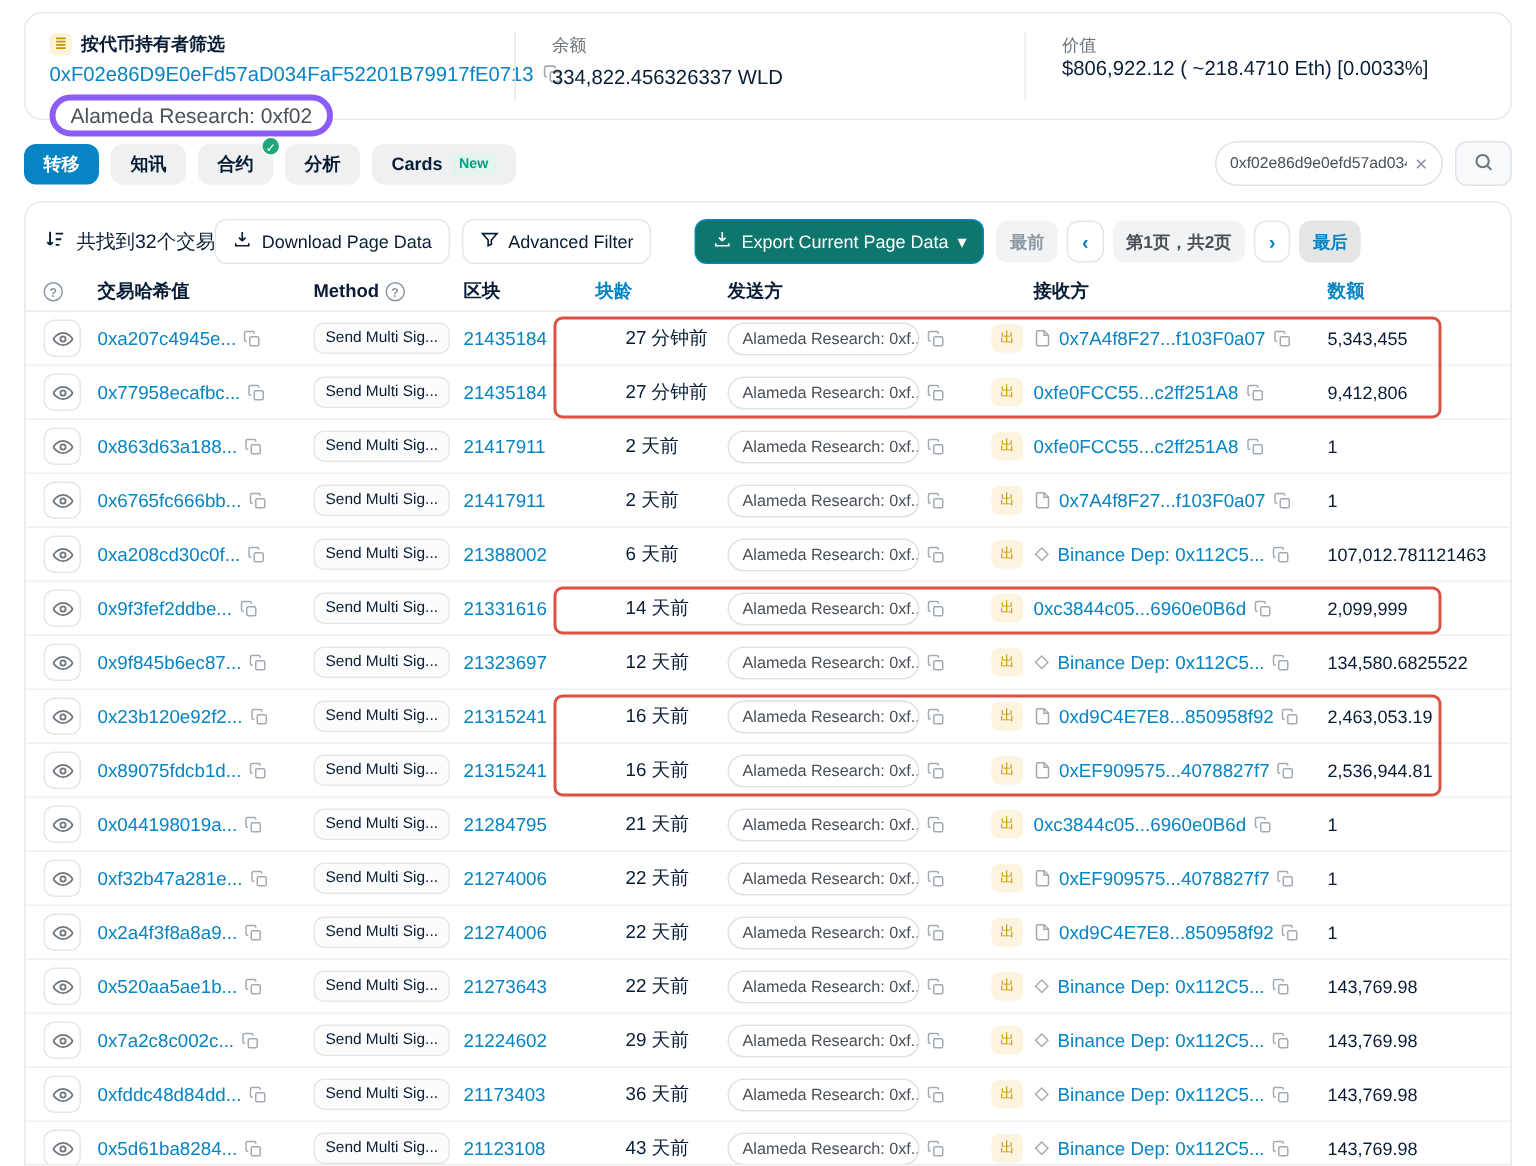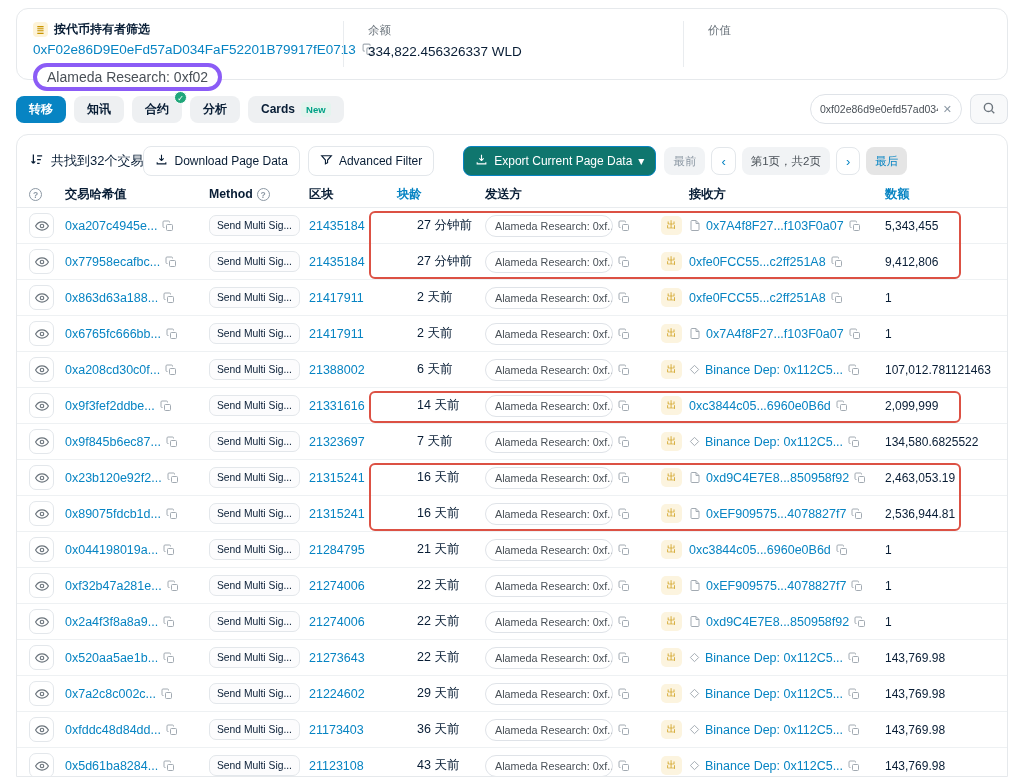--- a/index.html
+++ b/index.html
@@ -44,21 +44,21 @@
   
   .main-card { margin:10px 16px 0; border:1px solid #e6e9ec; border-radius:12px 12px 0 0; background:#fff;
                height:643px; overflow:hidden; }
   .toolbar { height:40px; display:flex; align-items:center; padding:0 12px; margin-top:6px;}
   .tb-left { display:flex; align-items:center; gap:7px; font-size:13px; color:#081d35; }
   .tb-right { display:flex; align-items:center; gap:8px; }
   .btn { height:30px; border:1px solid #e3e7eb; border-radius:8px; background:#fff; display:flex;
          align-items:center; gap:6px; padding:0 11px; font-size:12px; color:#081d35; cursor:pointer;
          font-family:inherit; }
   .btn-primary { background:#0f766e; border-color:#0784c3; color:#fff;margin-left:21px; }
-  .pager { display:flex; align-items:center; gap:6px; }
+  .pager { display:flex; align-items:center; gap:6px;font-weight:bold; }
   .pg { height:28px; border-radius:8px; display:flex; align-items:center; padding:0 9px; font-size:11.5px; cursor:pointer;}
   .pg-ghost { background:#f1f3f5; color:#8c98a4; }
   .pg-box { border:1px solid #e3e7eb; background:#fff; color:#0784c3; font-size:13px; }
   .pg-info { background:#f1f3f5; color:#495057; }
   .pg-last { background:#e5e5e5; color:#0784c3; }
 
   
   .grid { display:grid; grid-template-columns:36px 144px 100px 88px 88px 176px 28px 196px auto;
           align-items:center; padding:0 12px; }
   .thead { height:27px; border-bottom:1px solid #e9ecef; font-size:12.3px; font-weight:700; }
@@ -105,20 +105,21 @@
         </span>
       </div>
       <span class="tag-pill">Alameda Research: 0xf02</span>
     </div>
     <div class="sec sec-mid">
       <div class="lbl">余额</div>
       <div class="val">334,822.456326337 WLD</div>
     </div>
     <div class="sec sec-right">
       <div class="lbl">价值</div>
+      <div class="val">$806,922.12 ( ~218.4710 Eth) [0.0033%]</div>
     </div>
   </div>
 
   <div class="tabs-row">
     <div class="tab-bar">
         <div class="tab active">
           <span>转移</span>
         </div>
         <div class="tab">
           <span>知讯</span>
@@ -556,21 +557,21 @@
                 <path d="M5 15H4a2 2 0 0 1-2-2V4a2 2 0 0 1 2-2h9a2 2 0 0 1 2 2v1"></path>
               </svg>
             </span>
           </div>
           <div class="td">
             <span class="method">Send Multi Sig...</span>
           </div>
           <div class="td">
             <a class="link">21323697</a>
           </div>
-          <div class="td age">7 天前</div>
+          <div class="td age">12 天前</div>
           <div class="td">
             <span class="from-pill">Alameda Research: 0xf...</span>
             <span class="copy">
               <svg viewBox="0 0 24 24" width="12" height="12" fill="none" stroke="#a2aab2" stroke-width="2">
                 <rect x="9" y="9" width="12" height="12" rx="2"></rect>
                 <path d="M5 15H4a2 2 0 0 1-2-2V4a2 2 0 0 1 2-2h9a2 2 0 0 1 2 2v1"></path>
               </svg>
             </span>
           </div>
           <div class="td">

